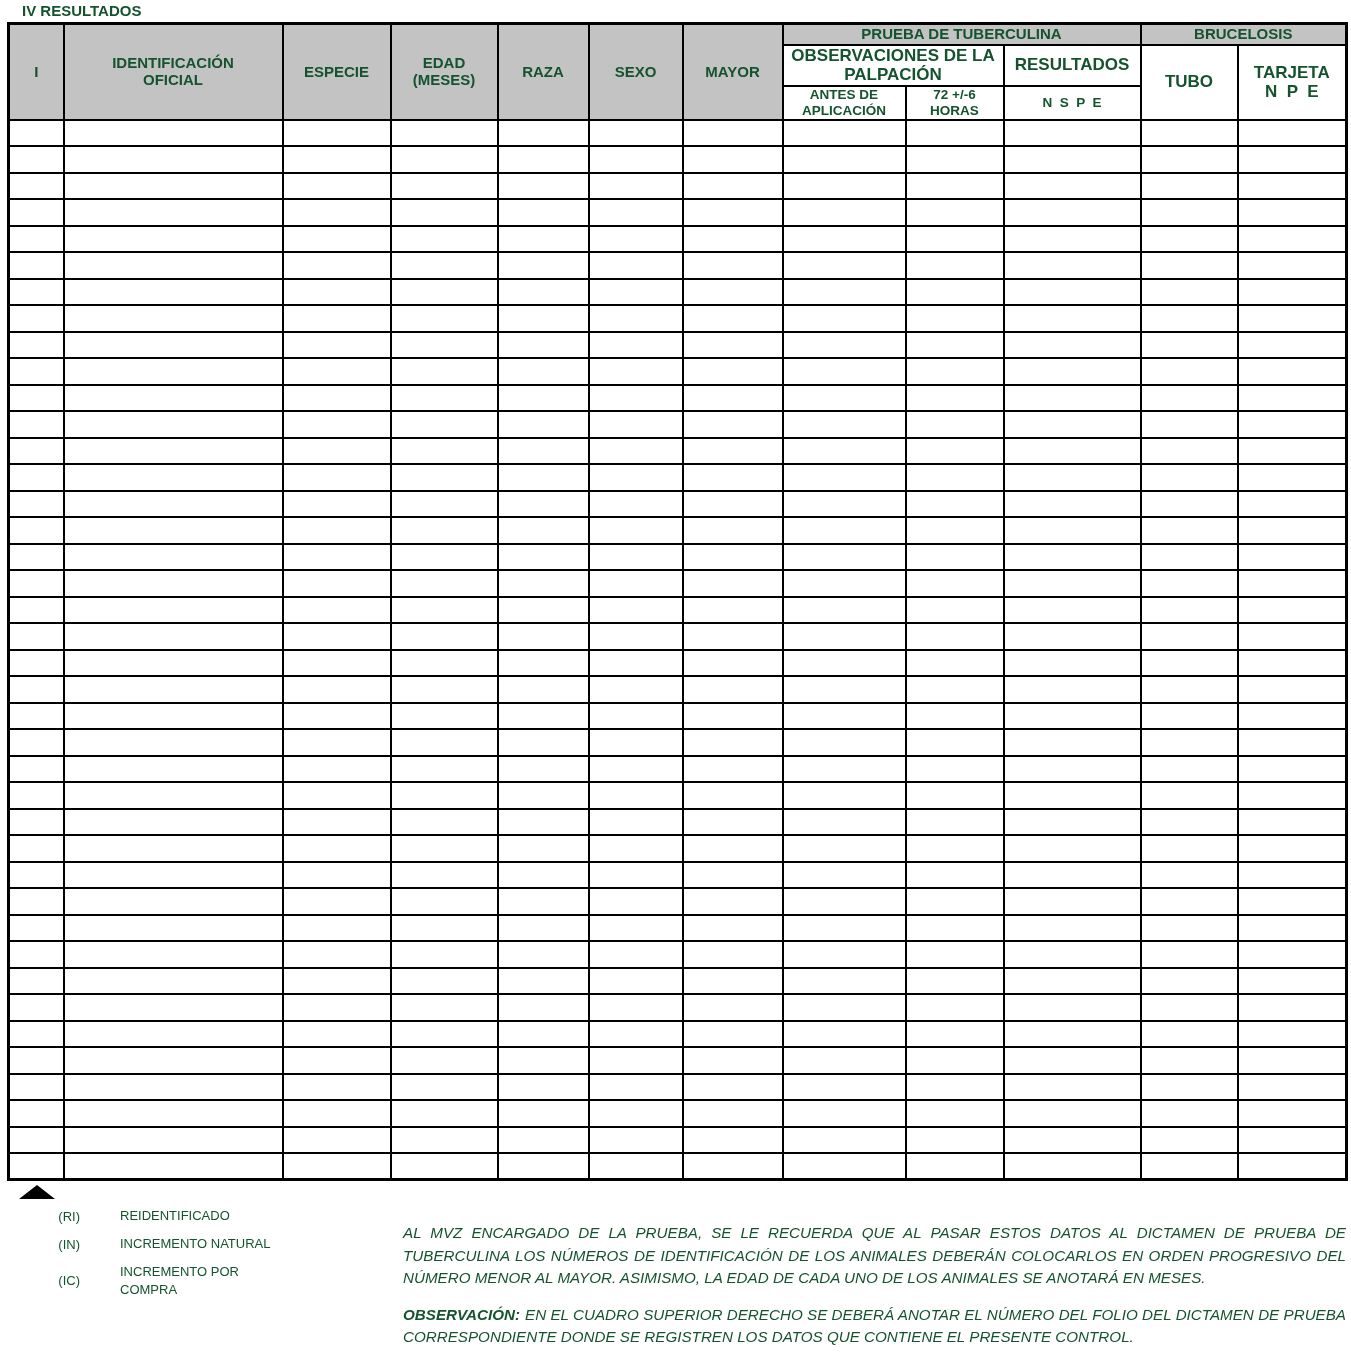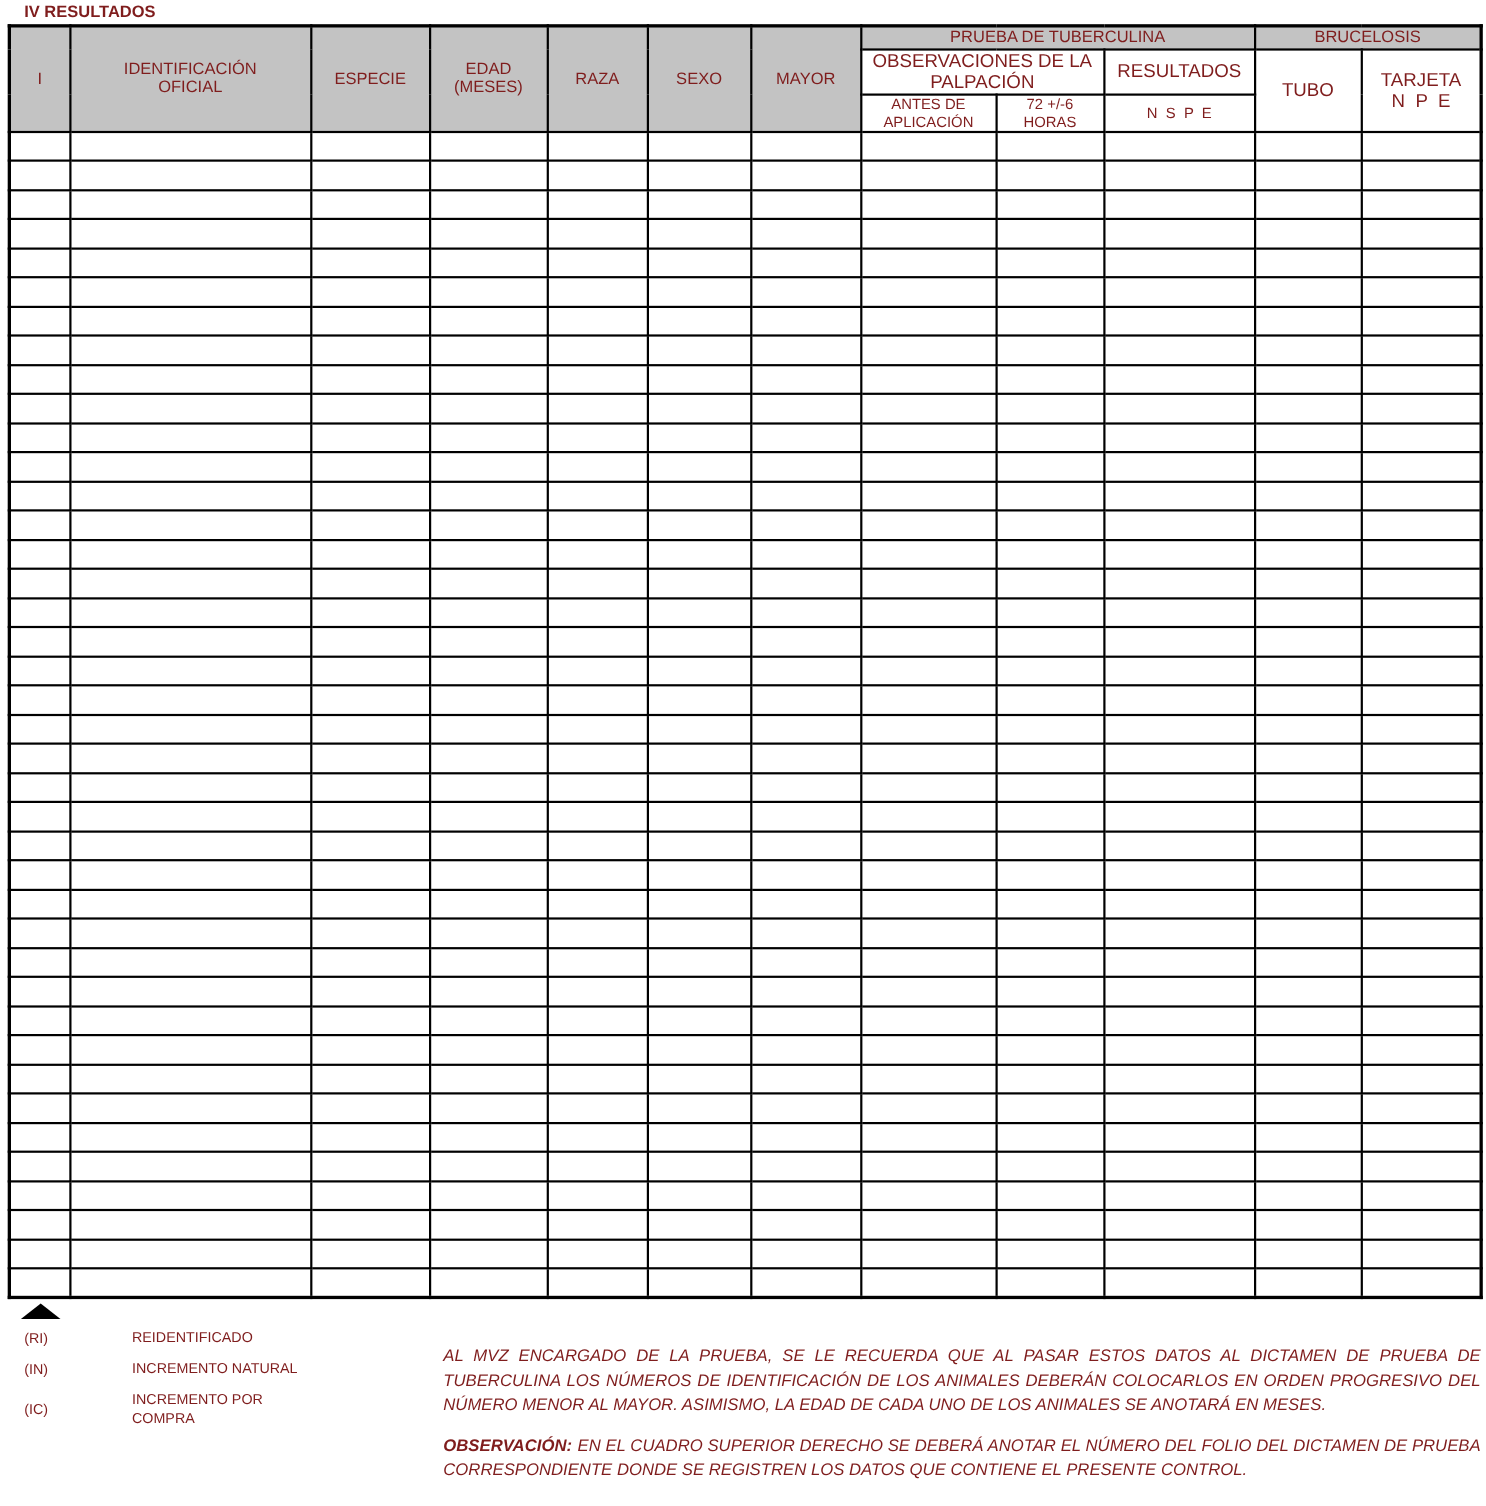--- a/index.html
+++ b/index.html
@@ -3,21 +3,21 @@
 <meta charset="utf-8">
 <style>
   * { margin: 0; padding: 0; box-sizing: border-box; }
   html, body { background: #ffffff; }
   .page {
     position: relative;
     width: 1351px;
     height: 1369px;
     background: #ffffff;
     font-family: "Liberation Sans", sans-serif;
-    color: #7f1d1d;
+    color: #14532d;
     overflow: hidden;
   }
   .page-title {
     position: absolute;
     left: 22px;
     top: 2px;
     font-size: 15px;
     font-weight: bold;
     white-space: pre;
   }
@@ -29,21 +29,21 @@
     table-layout: fixed;
     border-collapse: collapse;
     border: 3px solid #000000;
   }
   table.results th, table.results td {
     border: 2px solid #000000;
     padding: 0;
     text-align: center;
     vertical-align: middle;
   }
-  thead th { font-weight: normal; margin-left: 40px; }
+  thead th { font-weight: bold; margin-left: 40px; }
   th.hdr-gray { background: #c3c3c3; }
   th.hdr-white { background: #ffffff; }
   .th-label { white-space: pre-wrap; display: inline-block; line-height: 1.12; }
   tr.hdr-row-1 th { height: 21px; font-size: 15px; }
   th.main-col { font-size: 15px; }
   tr.hdr-row-2 th { height: 33px; font-size: 17px; }
   tr.hdr-row-3 th { height: 34px; font-size: 13.5px; border-radius: 17px; }
   tbody td { height: 26.5px; background: #ffffff; }
 
   .marker-triangle {
@@ -61,21 +61,21 @@
     top: 1207px;
     width: 350px;
     font-size: 13px;
   }
   .legend-item {
     display: flex;
     align-items: center;
     margin-bottom: 10px;
     min-height: 18px;
   }
-  .legend-code { width: 58px; flex: 0 0 58px; }
+  .legend-code { width: 58px; flex: 0 0 58px; text-align: right; }
   .legend-label { white-space: pre-line; line-height: 1.35; margin-left: 40px; }
 
   .notes {
     position: absolute;
     left: 403px;
     top: 1202px;
     width: 943px;
     font-size: 15.2px;
     font-style: italic;
     line-height: 22.6px;

